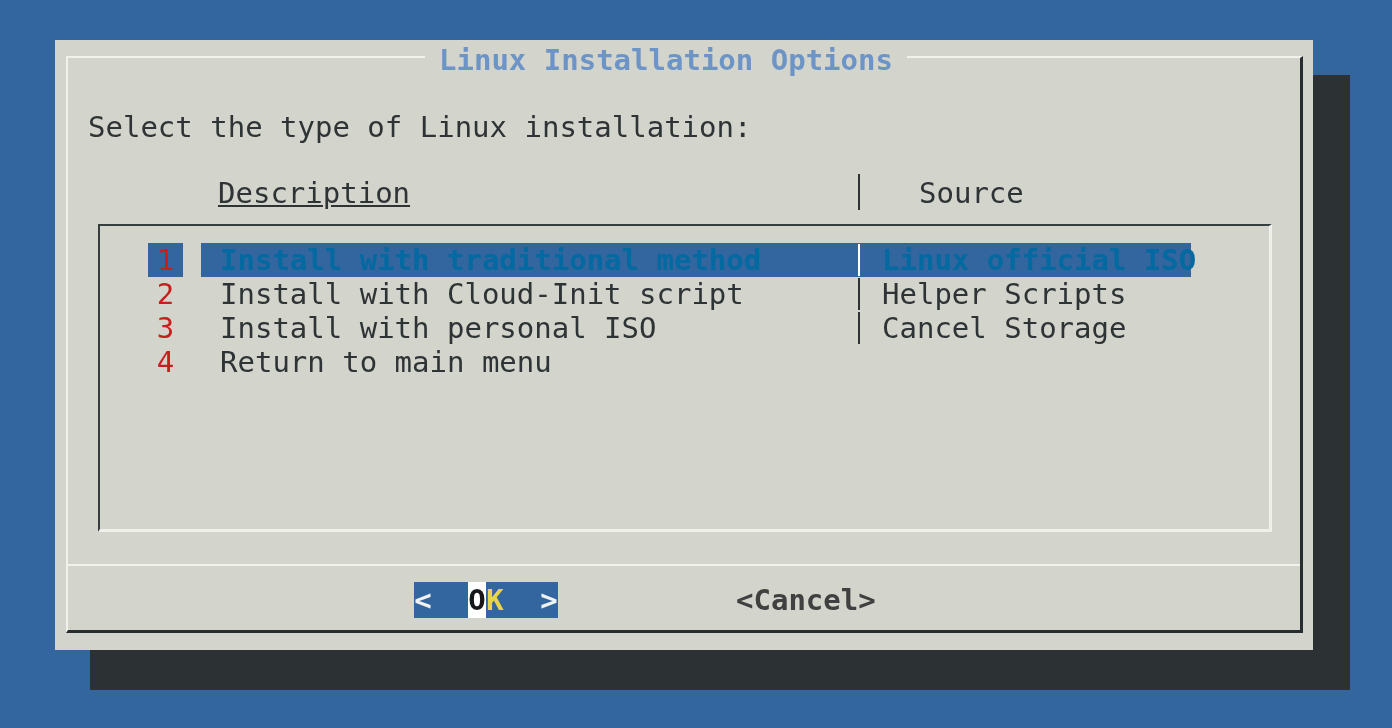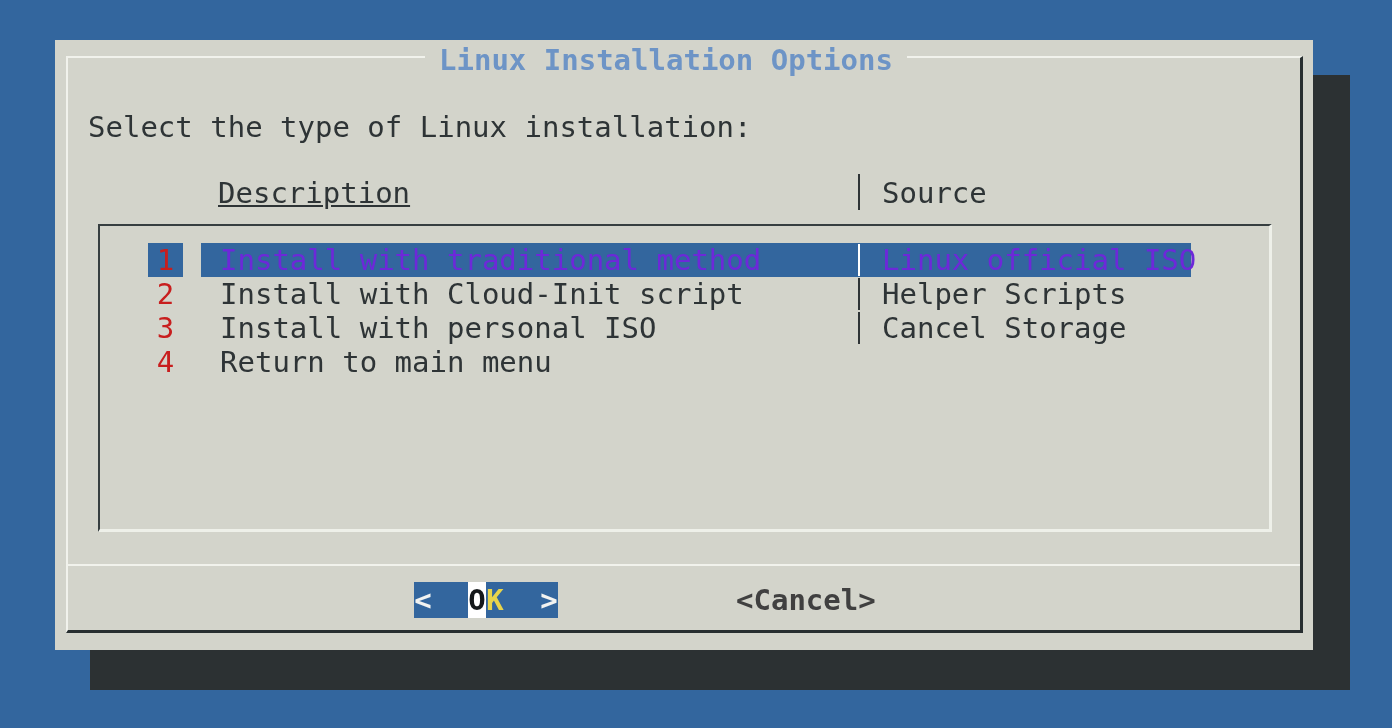--- a/index.html
+++ b/index.html
@@ -36,21 +36,21 @@
     background:#d3d4cb;
     padding:0 14px;
     color:#6d94c6;
     font-weight:bold;
     z-index:2;
     white-space:nowrap;
   }
   .message { position:absolute; left:33px; top:70px; white-space:nowrap; }
   .col-header { position:absolute; top:136px; white-space:nowrap; }
   .desc-header { left:163px;text-decoration:underline; }
-  .src-header  { left:827px; }
+  .src-header  { left:864px; }
   .header-sep {
     position:absolute; left:803px; top:134px;
     width:2px; height:36px; background:#2e3436;
   }
   .listbox {
     position:absolute; left:43px; top:184px;
     width:1174px; height:308px;
     box-sizing:border-box;
     border-top:2px solid #363e40;
     border-left:2px solid #363e40;
@@ -70,21 +70,21 @@
   .rowsep {
     position:absolute; left:803px; top:1px;
     width:2px; height:32px; background:#2e3436;
   }
   .src { position:absolute; left:827px; white-space:nowrap; }
   .bar {
     position:absolute; left:146px; top:0;
     width:990px; height:34px; background:#33669e;
   }
   .row.selected .num { background:#33669e; }
-  .row.selected .desc, .row.selected .src { color:#6d28d9; font-weight:normal; }
+  .row.selected .desc, .row.selected .src { color:#0369a1; font-weight:bold; }
   .row.selected .rowsep { background:#ffffff; }
   .btn-sep {
     position:absolute; left:13px; top:524px;
     width:1232px; height:2px; background:#f1f2ec;
   }
   .ok-button {
     position:absolute; left:359px; top:542px; height:36px;
     display:flex; align-items:stretch;
     background:#33669e;
     font-weight:bold; color:#f2f3f1;

